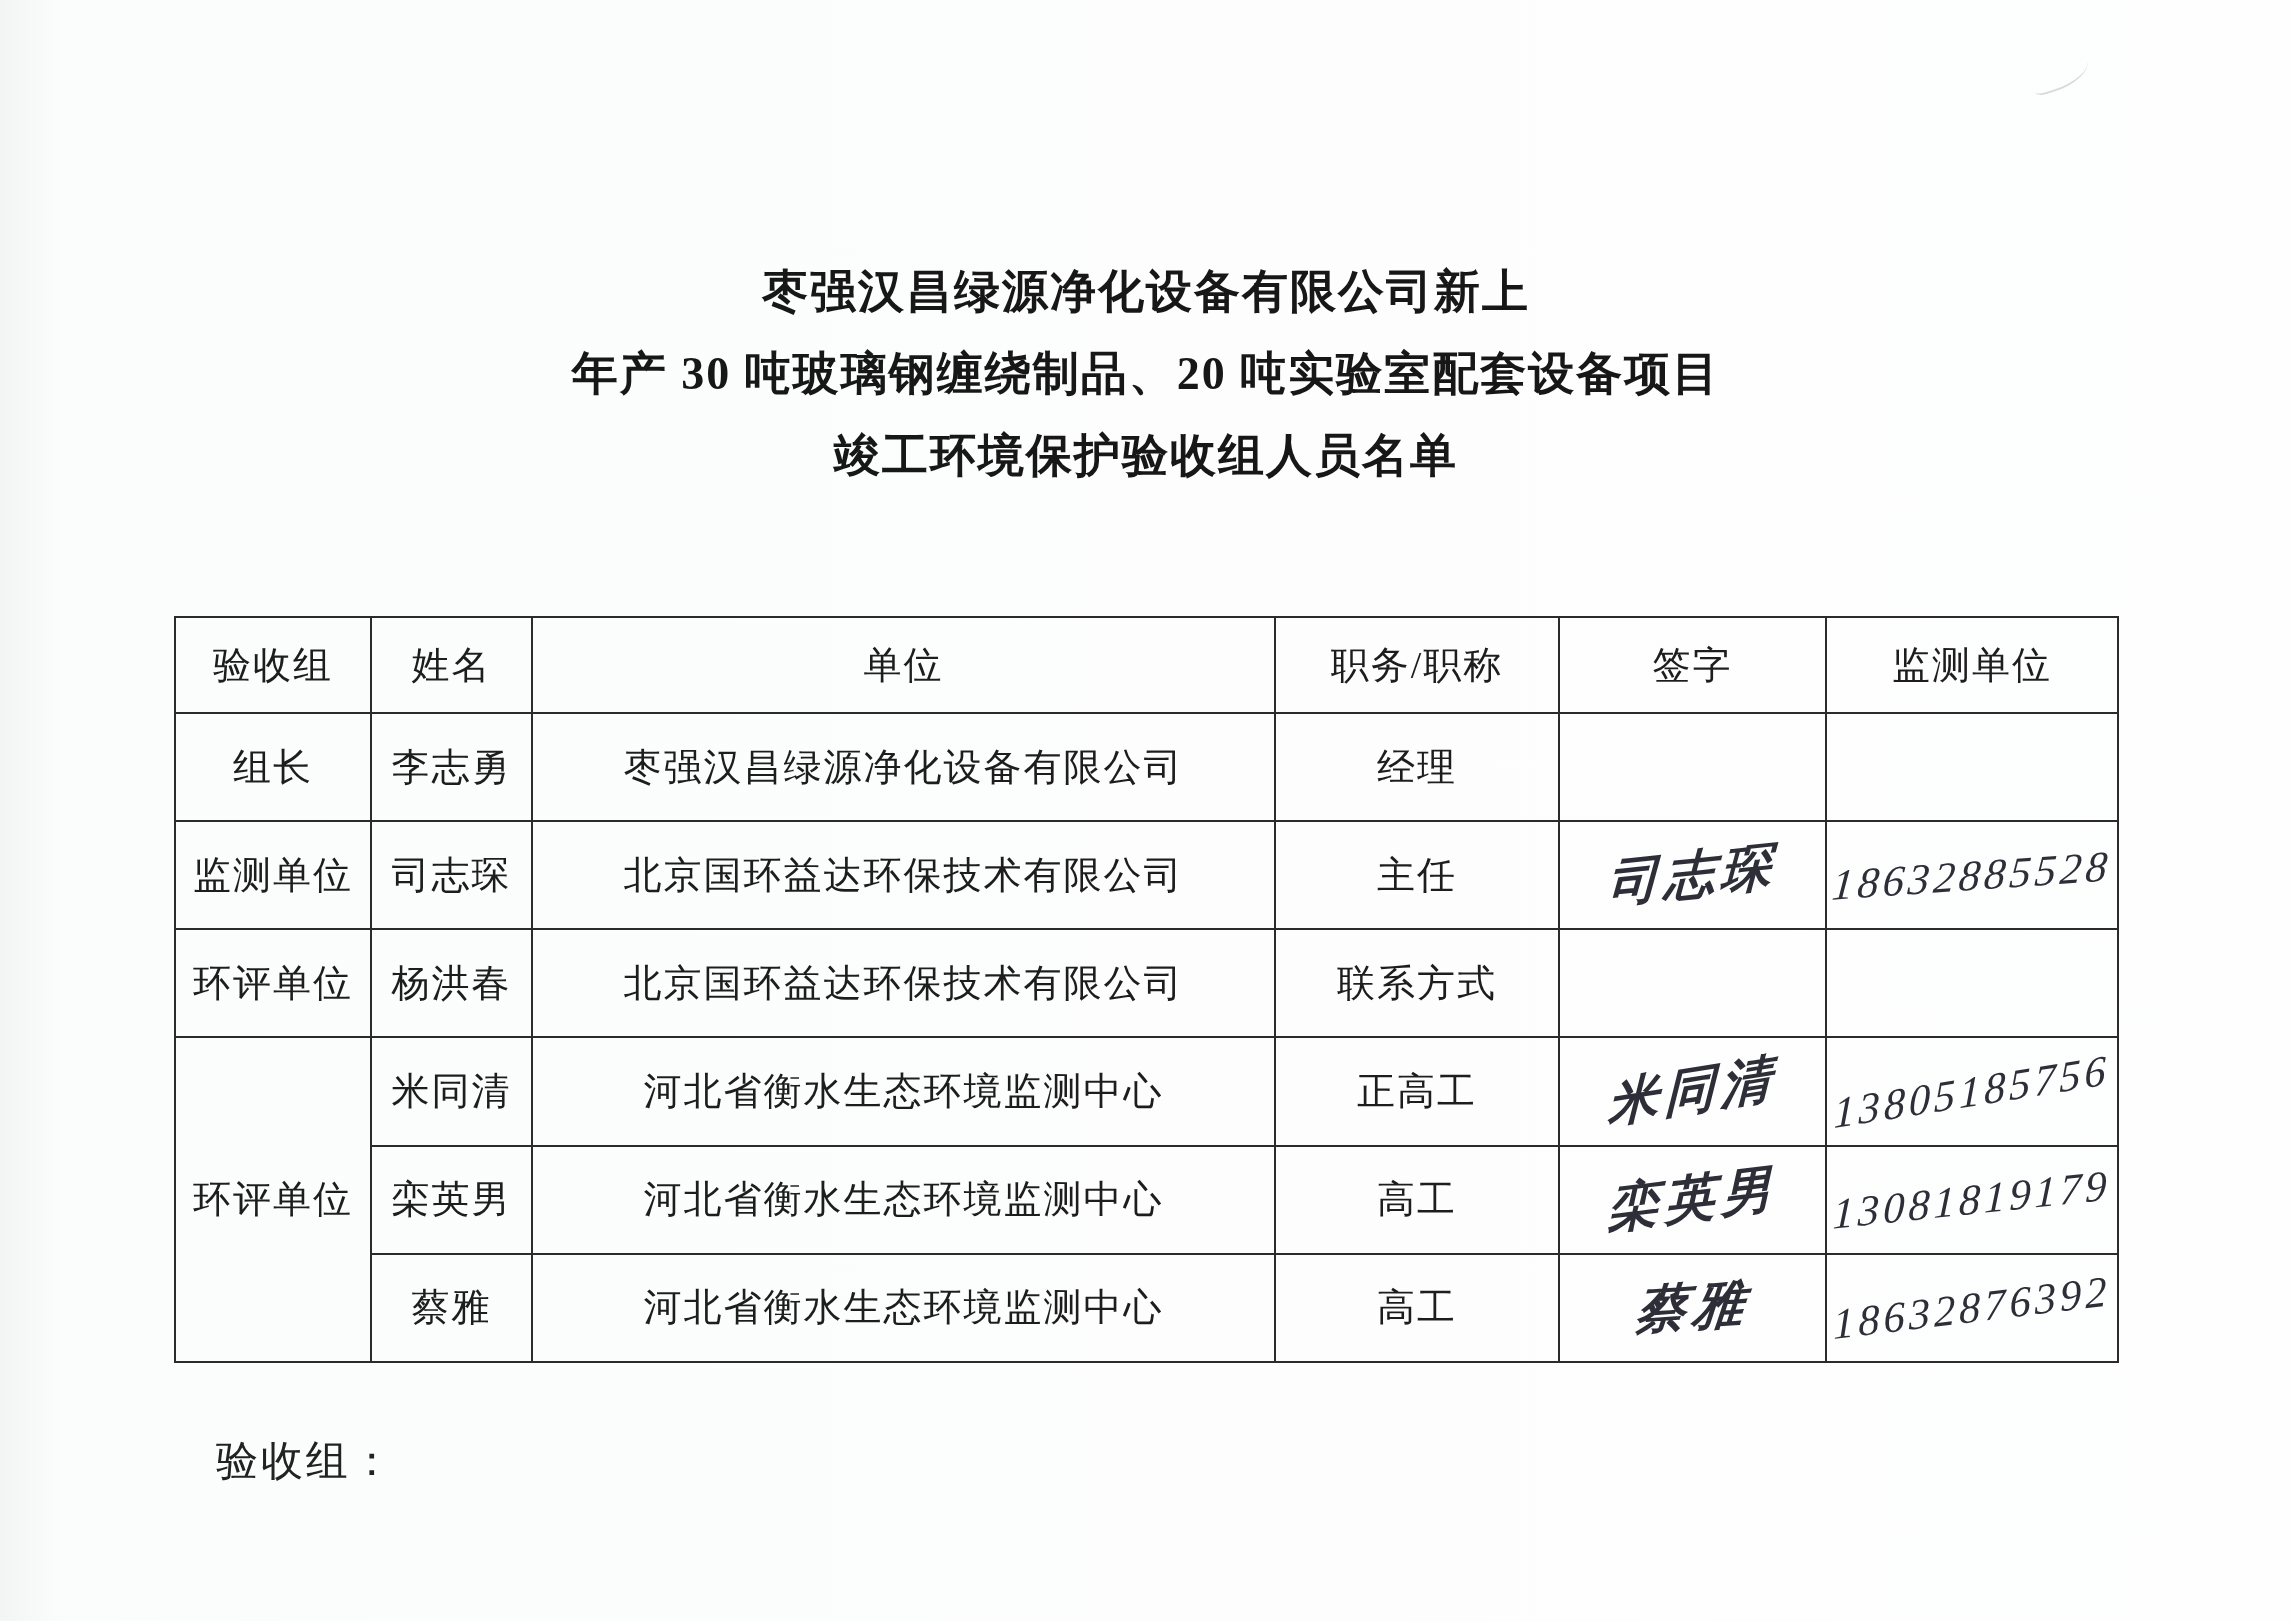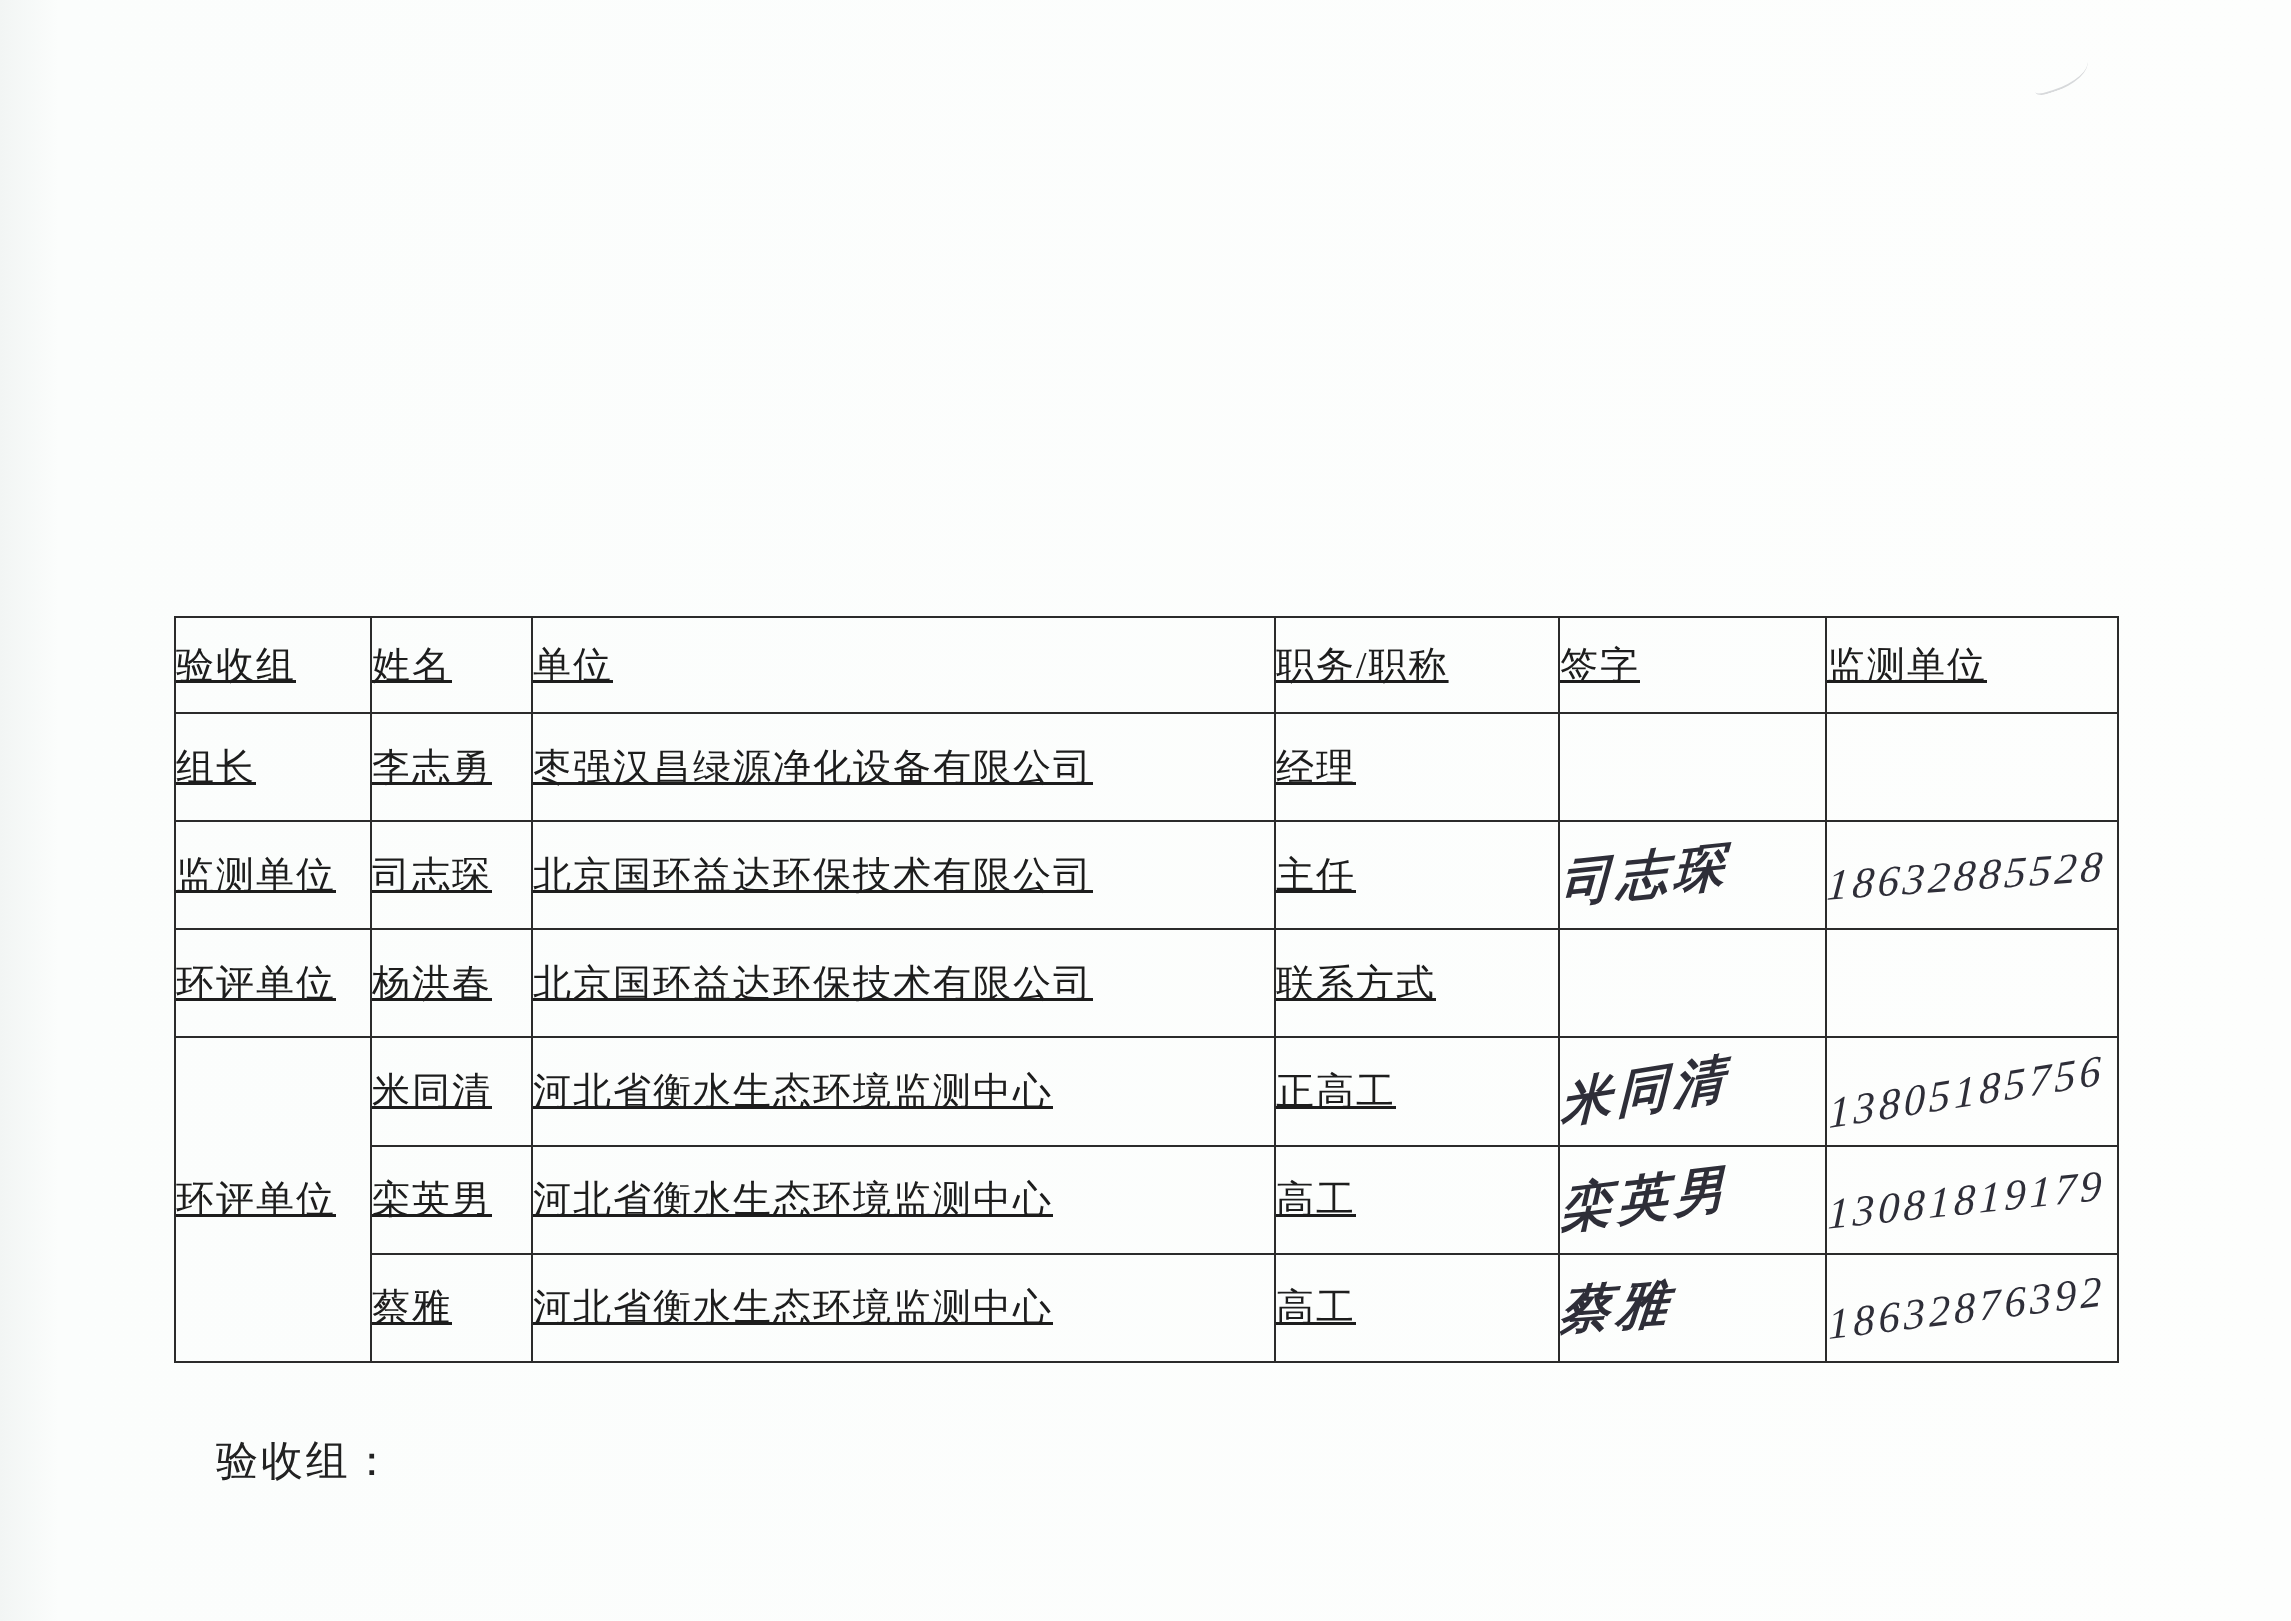--- a/index.html
+++ b/index.html
@@ -37,26 +37,25 @@
     font-size: 42px; letter-spacing: 1px; color: #1f1f1f;
   }
   table.roster {
     position: absolute; left: 174px; top: 616px;
     width: 1943px; height: 747px;
     border-collapse: collapse; table-layout: fixed;
     background: transparent;
   }
   table.roster th, table.roster td {
     border: 2px solid #2b2b2b;
-    text-align: left; vertical-align: middle;
+    text-align: center; vertical-align: middle;
     font-size: 38px; font-weight: normal;
     padding: 0; color: #1d1d1d;
     letter-spacing: 2px;
     overflow: visible;
-    text-decoration: underline;
   }
   table.roster thead tr { height: 96px; }
   table.roster tbody tr { height: 108px; }
   .hw {
     display: inline-block;
     font-style: italic;
     color: #2e2e38;
     white-space: nowrap;
   }
   .sig { font-size: 51px; font-weight: 600; letter-spacing: 5.9px; }
@@ -70,20 +69,25 @@
     font-size: 42px; letter-spacing: 2.9px; color: #222; margin-left: 8px;
   }
 </style>
 </head>
 <body>
 
 <div class="page">
 
   <div class="artifact"></div>
 
+  <div class="title-block">
+    <div class="title-line">枣强汉昌绿源净化设备有限公司新上</div>
+    <div class="title-line">年产 30 吨玻璃钢缠绕制品、20 吨实验室配套设备项目</div>
+    <div class="title-line">竣工环境保护验收组人员名单</div>
+  </div>
 
 
   <table class="roster">
     <colgroup>
       <col style="width:196px">
         <col style="width:161px">
         <col style="width:743px">
       <col style="width:284px">
         <col style="width:267px">
         <col style="width:292px">

